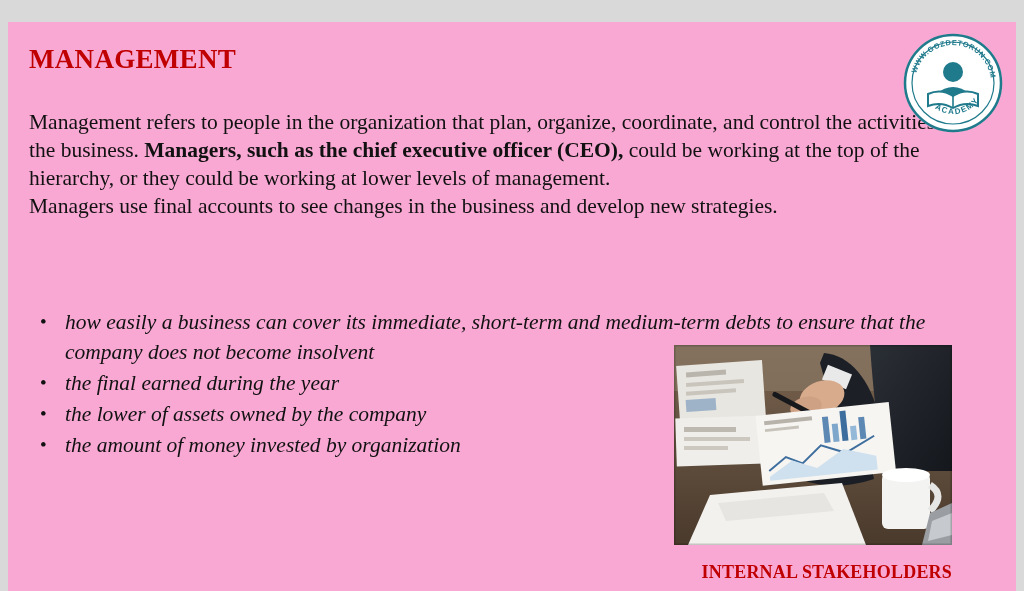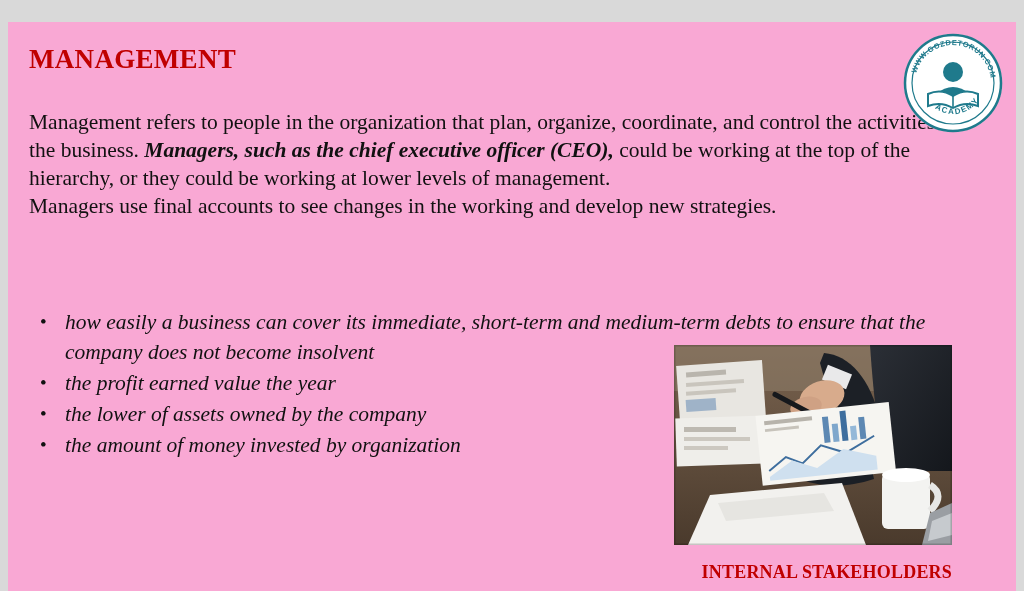--- a/index.html
+++ b/index.html
@@ -36,21 +36,20 @@
     position: absolute;
     left: 21px;
     top: 86px;
     width: 930px;
     font-size: 21.5px;
     line-height: 28px;
     color: #111111;
   }
   .body-para .bold-italic {
     font-weight: bold;
-    font-style: italic;
   }
   .para-line2 {
     position: absolute;
     left: 21px;
     top: 170px;
     width: 930px;
     font-size: 21.5px;
     line-height: 28px;
     color: #111111;
   }
@@ -127,31 +126,31 @@
 <body>
 
 <div class="slide">
 
   <div class="title">MANAGEMENT</div>
 
   <div class="body-para">
     <span>Management refers to people in the organization that plan, organize, coordinate, and control the activities in the business. </span><span class="bold-italic">Managers, such as the chief executive officer (CEO),</span><span> could be working at the top of the hierarchy, or they could be working at lower levels of management.</span>
   </div>
 
-  <div class="para-line2">Managers use final accounts to see changes in the working and develop new strategies.</div>
+  <div class="para-line2">Managers use final accounts to see changes in the business and develop new strategies.</div>
 
 
   <ul class="bullets">
     <li>
       <span class="dot">•</span>
       <span class="txt">how easily a business can cover its immediate, short-term and medium-term debts to ensure that the company does not become insolvent</span>
     </li>
     <li>
       <span class="dot">•</span>
-      <span class="txt">the profit earned value the year</span>
+      <span class="txt">the final earned during the year</span>
     </li>
     <li>
       <span class="dot">•</span>
       <span class="txt">the lower of assets owned by the company</span>
     </li>
     <li>
       <span class="dot">•</span>
       <span class="txt">the amount of money invested by organization</span>
     </li>
   </ul>

